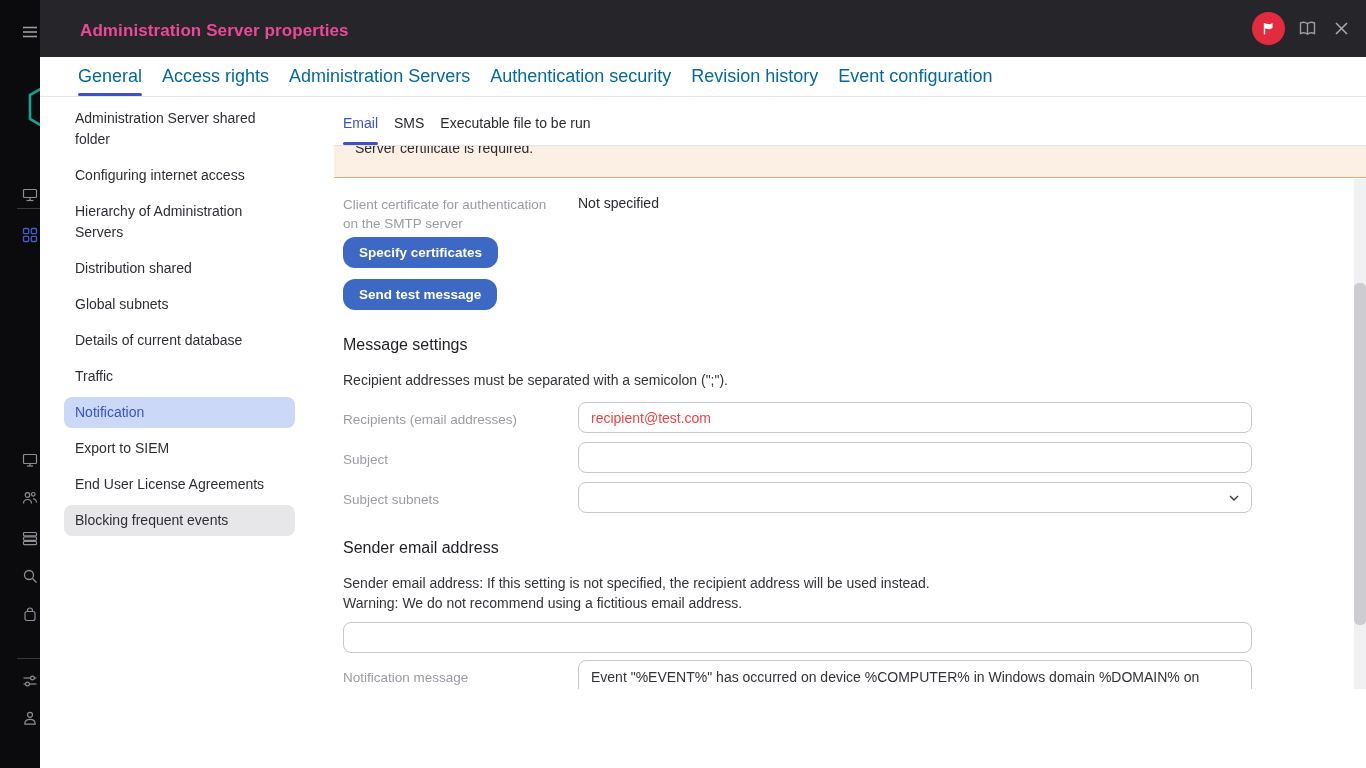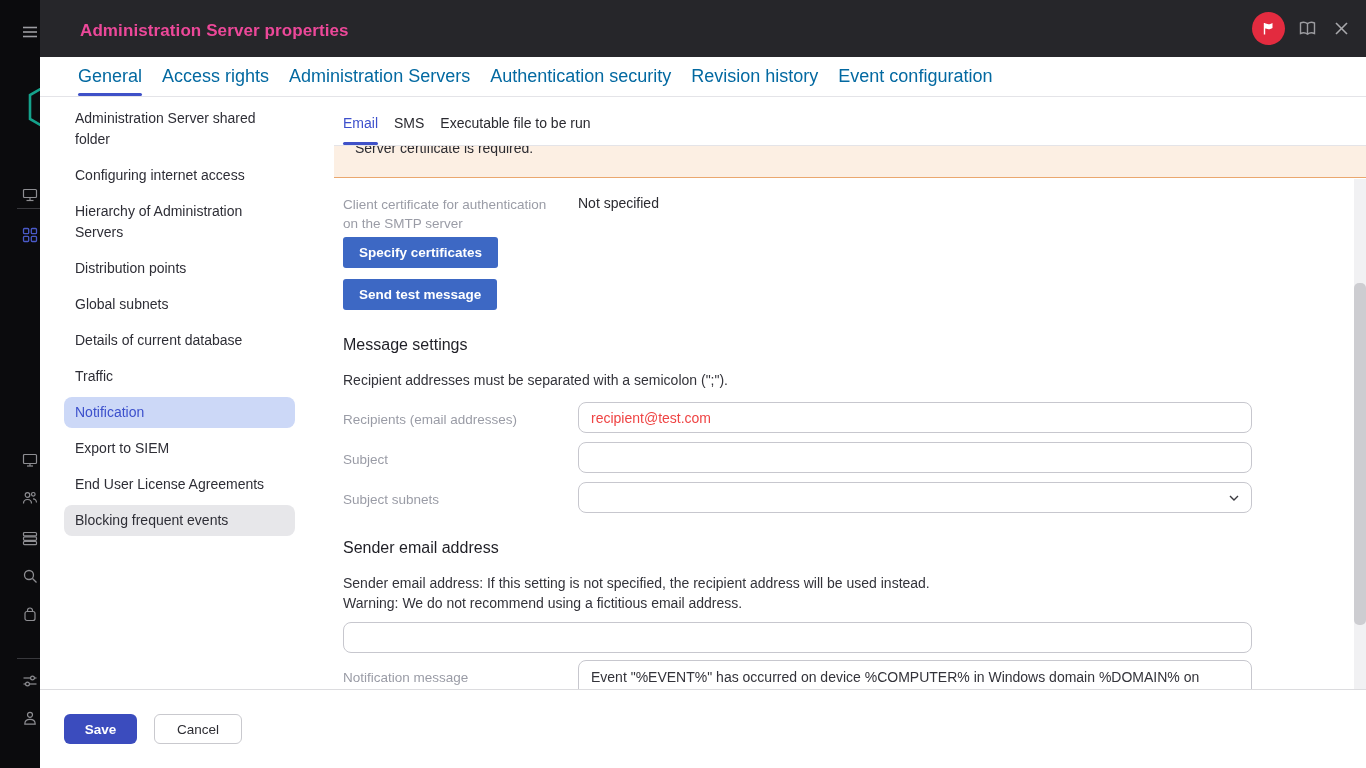--- a/index.html
+++ b/index.html
@@ -47,21 +47,21 @@
   .banner span { display:block; margin-top:-8px; font-size:14px; line-height:20px; color:#2b2b31; }
 
   .form { padding-left:9px; }
   .row { display:flex; }
   .lbl { width:235px; padding:8px 24px 0 0; font-size:13.5px; line-height:19px; color:#9a9ca6; }
   .fld { width:674px; position:relative; }
   .box { width:100%; height:31px; border:1px solid #c7c7ce; border-radius:8px; padding:0 12px; font-size:14px; color:#ef4444; background:#fff; font-family:"Liberation Sans", sans-serif; outline:none; }
   .chev { position:absolute; right:12px; top:10px; pointer-events:none; }
   .kv-val { padding-top:8px; font-size:14px; color:#2b2b31; }
 
-  .btn-blue { display:inline-block; height:31px; padding:0 16px; border:none; border-radius:3px; background:#3d68c4; color:#fff; font-size:13.5px; font-weight:bold; font-family:"Liberation Sans", sans-serif; cursor:pointer; }
+  .btn-blue { display:inline-block; height:31px; padding:0 16px; border:none; border-radius:12px; background:#3d68c4; color:#fff; font-size:13.5px; font-weight:bold; font-family:"Liberation Sans", sans-serif; cursor:pointer; }
   .h2 { font-size:16px; color:#1f1f26; }
   .body-txt { font-size:14px; line-height:20px; color:#33333a; }
 
   .textarea-box { width:674px; min-height:62px; border:1px solid #c7c7ce; border-radius:8px; padding:6px 12px; font-size:14px; line-height:20px; color:#33333a; background:#fff; }
 
   
   .sb-track { position:absolute; right:0; top:122px; width:12px; height:510px; background:#f1f1f3; z-index:0; cursor:pointer; }
   .sb-thumb { position:absolute; right:0; top:226px; width:12px; height:342px; background:#cdcdd1; border-radius:5px; z-index:2; cursor:pointer; }
 
   
@@ -190,21 +190,21 @@
     <div class="tab">Administration Servers</div>
     <div class="tab">Authentication security</div>
     <div class="tab">Revision history</div>
     <div class="tab">Event configuration</div>
   </div>
 
   <div class="sidebar">
     <div class="sb-item">Administration Server shared folder</div>
     <div class="sb-item">Configuring internet access</div>
     <div class="sb-item">Hierarchy of Administration Servers</div>
-    <div class="sb-item">Distribution points</div>
+    <div class="sb-item">Distribution shared</div>
     <div class="sb-item">Global subnets</div>
     <div class="sb-item">Details of current database</div>
     <div class="sb-item">Traffic</div>
     <div class="sb-item selected">Notification</div>
     <div class="sb-item">Export to SIEM</div>
     <div class="sb-item">End User License Agreements</div>
     <div class="sb-item hover">Blocking frequent events</div>
   </div>
 
   <div class="content">
@@ -276,17 +276,13 @@
           <div class="lbl">Notification message</div>
           <div class="textarea-box">Event "%EVENT%" has occurred on device %COMPUTER% in Windows domain %DOMAIN% on %RISE_TIME%...</div>
         </div>
       </div>
     </div>
   </div>
 
   <div class="sb-track"></div>
   <div class="sb-thumb"></div>
 
-  <div class="footer">
-    <button class="btn-save">Save</button>
-    <button class="btn-cancel">Cancel</button>
-  </div>
 </div>
 
 </body></html>

